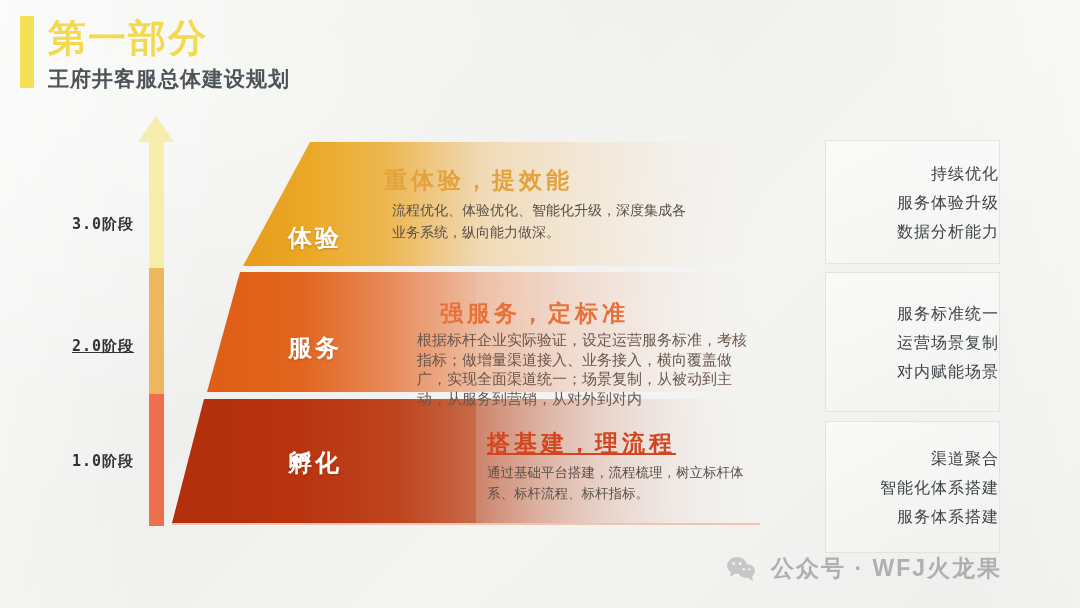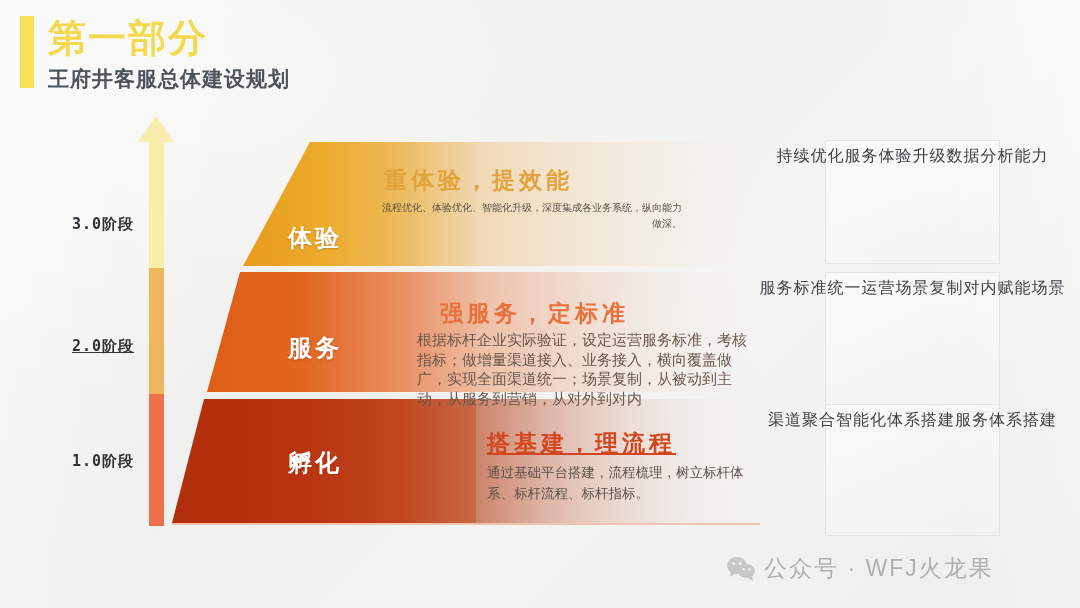--- a/index.html
+++ b/index.html
@@ -84,54 +84,55 @@
     font-family: "DejaVu Serif", "Liberation Serif", serif;
   }
   .tier-body {
     position: absolute;
     color: #5a5048; line-height: 1.55;
   }
 
   
   .t1-name { left: 288px; top: 222px; }
   .t1-head { left: 384px; top: 165px; font-size: 23px; color: #e3a33c; }
-  .t1-body { left: 382px; top: 200px; width: 300px; font-size: 10px; text-align: right; }
+  .t1-body { left: 392px; top: 200px; width: 300px; font-size: 14px; }
 
   
   .t2-name { left: 288px; top: 332px; }
   .t2-head { left: 440px; top: 298px; font-size: 23px; color: #e8713a; }
   .t2-body { left: 417px; top: 330px; width: 330px; font-size: 15px; line-height: 1.3; color: #6a564c; }
 
   
   .t3-name { left: 288px; top: 447px; }
   .t3-head { left: 487px; top: 428px; font-size: 23px; color: #d2451f; text-decoration: underline; }
   .t3-body { left: 487px; top: 463px; width: 270px; font-size: 13.5px; }
 
   
   .outcome-box {
     position: absolute; left: 825px; width: 175px;
     background: linear-gradient(160deg, rgba(255,255,255,0.55), rgba(245,245,243,0.3));
     border: 1px solid #e3e3e0;
-    display: flex; flex-direction: row;
-    align-items: flex-start; justify-content: center;
+    display: flex; flex-direction: column;
+    align-items: flex-end; justify-content: center;
     text-align: center;
   }
   .outcome-line {
     font-size: 16px; color: #3d4347; line-height: 29px;
     letter-spacing: 1px; white-space: nowrap;
   }
   .box-1 { top: 140px;  height: 124px; }
   .box-2 { top: 272px;  height: 140px; }
-  .box-3 { top: 404px;  height: 132px; }
+  .box-3 { top: 421px;  height: 132px; }
 
   
   .watermark {
     position: absolute; left: 726px; top: 553px;
-    display: flex; align-items: center; gap: 8px;
+    display: flex; align-items: center; gap: 15px;
     opacity: 0.75;
+    font-weight: bold;
   }
   .wm-text {
     font-size: 23px; color: #9a9a9a; letter-spacing: 2px; white-space: nowrap;
   }
 </style>
 </head>
 <body>
 
 <div id="slide">
 

